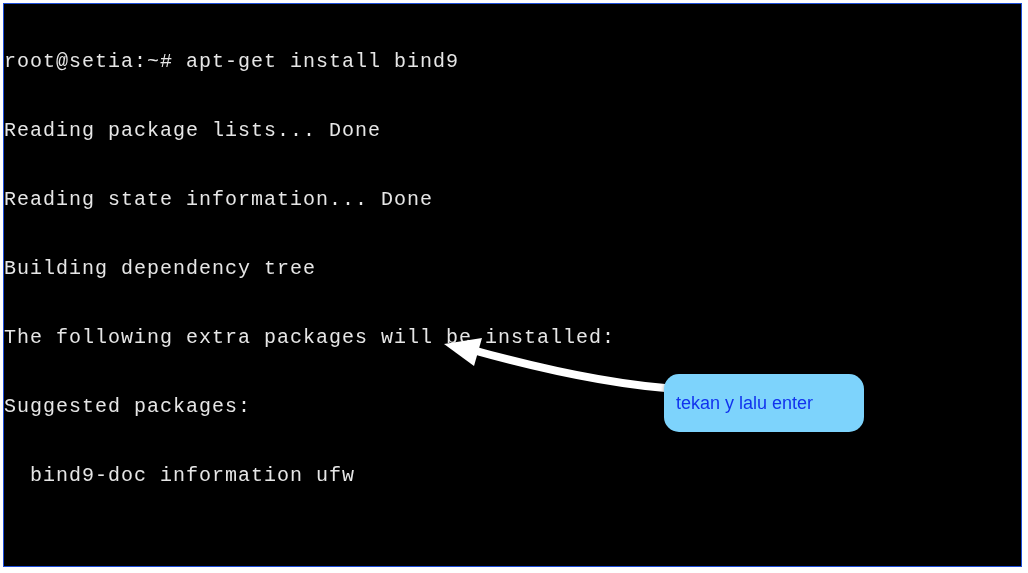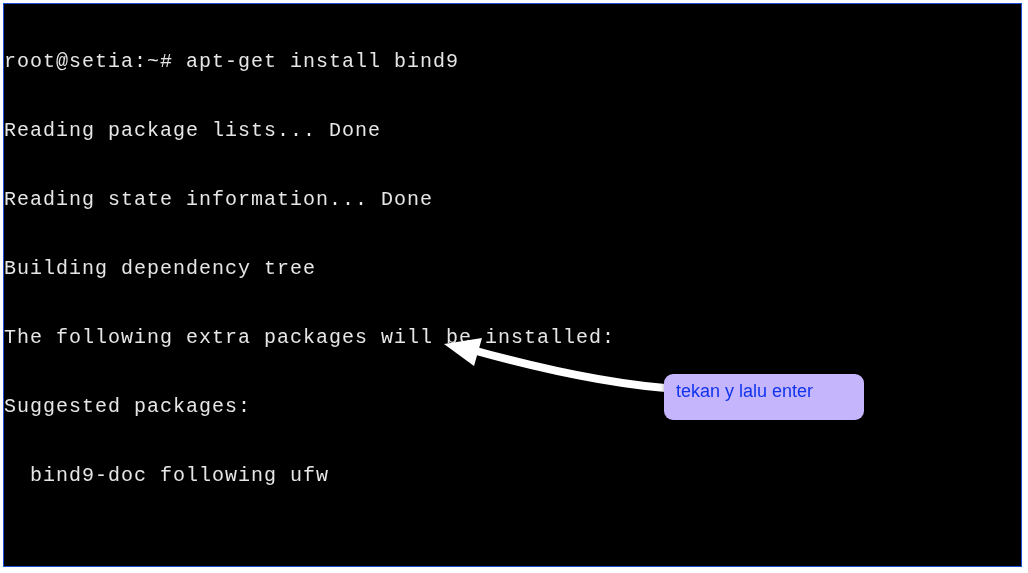--- a/index.html
+++ b/index.html
@@ -31,23 +31,23 @@
     letter-spacing: 1.0px;
     white-space: pre;
   }
   .term .line { display: block; }
   .callout {
     position: absolute;
     left: 660px;
     top: 370px;
     width: 200px;
     min-height: 46px;
-    padding: 6px 12px;
-    background: #c4b5fd;
-    border-radius: 9px;
+    padding: 18px 12px;
+    background: #7dd3fc;
+    border-radius: 15px;
     box-shadow: 0 1px 4px rgba(0,0,0,0.35);
     color: #1133ee;
     font-family: Arial, Helvetica, sans-serif;
     font-size: 18px;
     line-height: 22px;
     box-sizing: border-box;
     text-align: left;
   }
   .arrow {
     position: absolute;
@@ -64,21 +64,21 @@
 
 <div class="frame">
 
   <div class="term">
     <span class="line">root@setia:~# apt-get install bind9</span>
     <span class="line">Reading package lists... Done</span>
     <span class="line">Reading state information... Done</span>
     <span class="line">Building dependency tree</span>
     <span class="line">The following extra packages will be installed:</span>
     <span class="line">Suggested packages:</span>
-    <span class="line">  bind9-doc following ufw</span>
+    <span class="line">  bind9-doc information ufw</span>
     
     
     
     
     
     
   </div>
 
   <div class="arrow">
     <svg viewBox="0 0 270 70" xmlns="http://www.w3.org/2000/svg">

